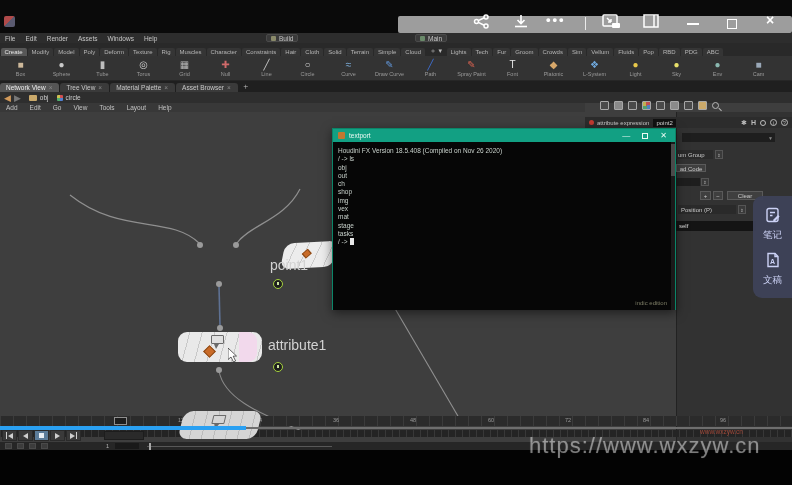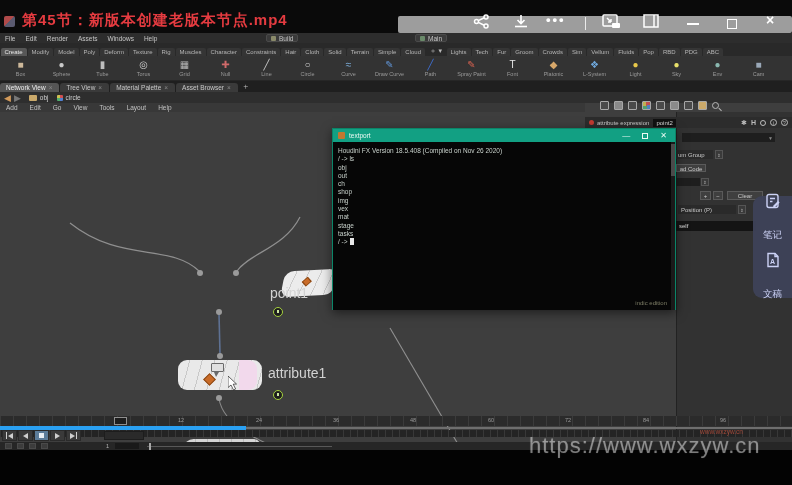--- a/index.html
+++ b/index.html
@@ -49,21 +49,21 @@
   #netmenu{top:70px;height:9px;background:#383838;width:585px;}
   #netmenu .mi{font-size:6.5px;color:#c2c2c2;padding:0 6px;}
   #neticons{position:absolute;left:600px;top:66px;height:12px;display:flex;gap:5px;align-items:center;z-index:2;}
   .mic{width:9px;height:9px;border:1px solid #a8a8a8;border-radius:1px;background:#4a4a4a;}
   .mic.colored{background:conic-gradient(#c05050 0 25%,#5080c0 0 50%,#50a070 0 75%,#c0b050 0);}
   .mic.filled{background:#8a8a8a;}
   #mag{width:7px;height:7px;border:1.4px solid #b8b8b8;border-radius:50%;position:relative;}
   #mag:after{content:"";position:absolute;left:5px;top:6px;width:4px;height:1.4px;background:#b8b8b8;transform:rotate(45deg);}
 
   
-  #canvas{position:absolute;left:0;top:94px;width:694px;height:338px;}
+  #canvas{position:absolute;left:0;top:66px;width:694px;height:338px;}
   #wires{position:absolute;left:0;top:0;z-index:1;}
   .hnode{position:absolute;height:30px;border-radius:9px;background:#e9e9e9;z-index:2;}
   .hnode .stripes{position:absolute;inset:0;border-radius:9px;background:repeating-linear-gradient(105deg,transparent 0 11px,rgba(0,0,0,.14) 11px 12px);}
   #node-point1{left:178px;top:233px;width:84px;}
   #node-point1 .pink{position:absolute;right:5px;top:0;bottom:0;width:18px;background:#f2d9ec;border-radius:0 9px 9px 0;}
   #node-attr1{left:181px;top:312px;width:78px;height:28px;background:#d5d5d5;transform:skewX(-14deg);}
   #node-part{left:283px;top:143px;width:52px;height:26px;background:#ececec;transform:skewX(-14deg) rotate(-3deg);}
   .bubble{position:absolute;width:13px;height:9px;border:1.4px solid #6a6a6a;background:#e0e0e0;border-radius:1px;}
   .bubble:after{content:"";position:absolute;left:2px;top:8px;border-left:2px solid transparent;border-right:3px solid transparent;border-top:5px solid #6a6a6a;}
   .diamond{position:absolute;width:9px;height:9px;background:#c96b28;transform:rotate(45deg);border:1px solid #8a4a18;}
@@ -97,21 +97,21 @@
   #termbody{position:relative;height:168px;background:#060606;font-family:"DejaVu Sans Mono","Liberation Mono",monospace;font-size:6.5px;line-height:8.3px;color:#c9d2cc;padding:5px 0 0 5px;overflow:hidden;}
   #termbody .tl{white-space:pre;}
   #cursorblk{display:inline-block;width:4px;height:7px;background:#e8e8e8;vertical-align:-1px;margin-left:2px;}
   #termcorner{position:absolute;right:8px;bottom:3px;font-size:6px;color:#7d7d66;}
   #termscroll{position:absolute;right:0;top:0;width:4px;height:100%;background:#1a1a1a;}
   #termscroll i{position:absolute;top:2px;left:0;width:4px;height:32px;background:#4a4a4a;}
 
   
   #sidepanel{position:absolute;left:753px;top:196px;width:39px;height:102px;background:rgba(62,66,88,.95);border-radius:9px 0 0 9px;z-index:5;display:flex;flex-direction:column;align-items:center;justify-content:center;gap:10px;}
   .sp-item{text-align:center;color:#ccd2f5;}
-  .sp-item .lb{font-size:9.5px;display:block;margin-top:16px;}
+  .sp-item .lb{font-size:9.5px;display:block;margin-top:2px;}
 
   
   #ruler{position:absolute;left:0;top:383px;width:792px;height:10px;background:#2b2b2b;background-image:repeating-linear-gradient(90deg,#3b3b3b 0 1px,transparent 1px 13px);z-index:1;}
   .fnum{position:absolute;top:1px;font-size:5.5px;color:#9a9a9a;}
   #fmarker{position:absolute;left:114px;top:384px;width:13px;height:8px;border:1px solid #8f8f8f;background:#1d1d1d;z-index:2;}
   #ptrack{position:absolute;left:0;top:394px;width:792px;height:1.5px;background:#6e6e6e;z-index:2;}
   #pfill{position:absolute;left:0;top:393px;height:3.5px;background:#2aa0f2;z-index:3;}
   #tickrow{position:absolute;left:0;top:397px;width:792px;height:7px;background:#242424;background-image:repeating-linear-gradient(90deg,#383838 0 1px,transparent 1px 7px);z-index:1;}
   #transport{position:absolute;left:2px;top:397px;height:12px;display:flex;gap:1px;z-index:4;}
   .tbtn{width:15px;height:11px;background:#3a3a3a;border:1px solid #2a2a2a;display:flex;align-items:center;justify-content:center;gap:1px;}
@@ -138,21 +138,20 @@
   #wm-url{left:505px;top:433px;font-size:22px;color:rgba(255,255,255,.30);letter-spacing:1px;text-shadow:0 0 1px rgba(255,255,255,.3);z-index:5;margin-left:24px;}
   #wm-small{left:700px;top:428px;font-size:6.5px;color:rgba(175,75,58,.9);z-index:6;}
 </style>
 </head>
 <body>
 
 <div id="stage">
 
   <div id="topbar">
     <span id="app-icon"></span>
-    <span id="vtitle">第45节：新版本创建老版本节点.mp4</span>
     <div id="chromeband"></div>
     <span class="chrm" style="left:473px;">
       <svg width="17" height="15" viewBox="0 0 17 15">
           <g fill="none" stroke="#fff" stroke-width="1.5">
             <circle cx="13" cy="3" r="2"></circle>
             <circle cx="3.5" cy="7.5" r="2"></circle>
             <circle cx="13" cy="12" r="2"></circle>
             <path d="M5.3 6.6 11.2 3.8M5.3 8.4 11.2 11.2"></path>
           </g>
         </svg>

